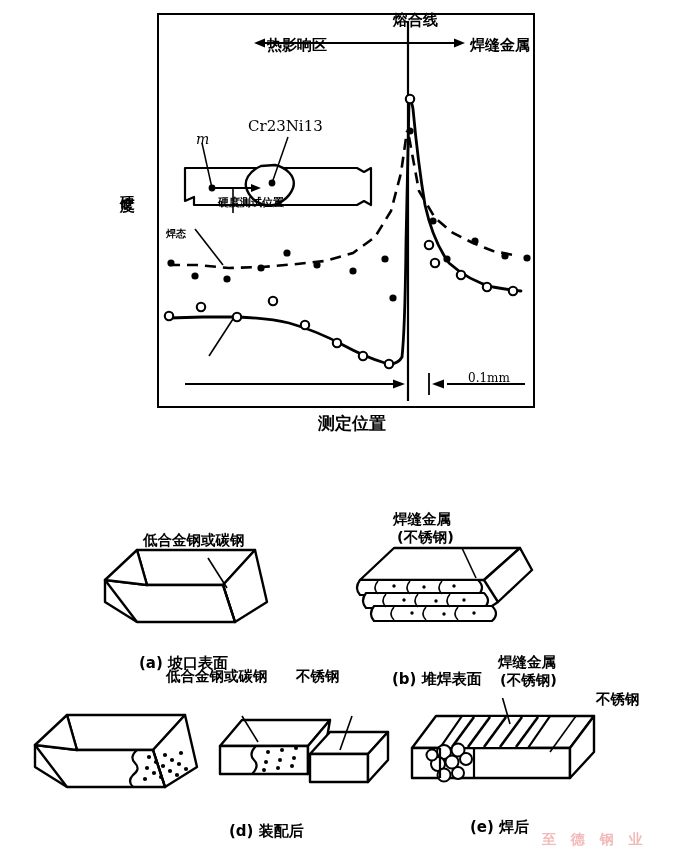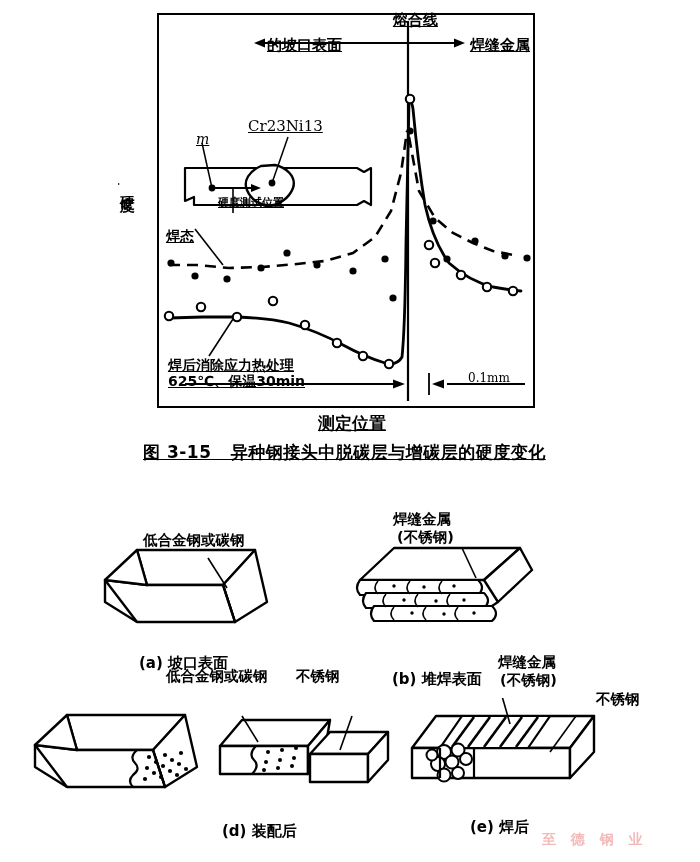--- a/index.html
+++ b/index.html
@@ -38,32 +38,31 @@
     position: absolute;
     left: 157px; top: 13px;
     width: 378px; height: 395px;
   }
   .lbl {
     position: absolute;
     font-weight: bold;
     line-height: 1.15;
     white-space: pre;
     color: #000;
-    text-decoration: underline;
   }
   .lbl-cn { font-family: "DejaVu Sans", "Liberation Sans", sans-serif; }
   .lbl-lat { font-family: "DejaVu Serif", "Liberation Serif", serif; font-weight: normal; }
 
   #fusion-label { left: 393px; top: 12px; font-size: 15px; }
   #haz-label    { left: 267px; top: 37px; font-size: 15px; }
   #weld-metal-label { left: 470px; top: 37px; font-size: 15px; }
   #cr-label { left: 248px; top: 118px; font-size: 15px; text-align: center; }
   #m-label  { left: 196px; top: 131px; font-size: 14px; font-style: italic; }
   #hardness-pos-label { left: 218px; top: 197px; font-size: 11px; }
-  #aswelded-label { left: 166px; top: 228px; font-size: 14px; }
+  #aswelded-label { left: 166px; top: 228px; font-size: 10px; }
   #pwht-label { left: 168px; top: 357px; font-size: 14px; }
   #scale-label { left: 468px; top: 372px; font-size: 12px; font-family: "DejaVu Serif","Liberation Serif",serif; font-weight: normal;}
   #yaxis-label {
     left: 118px; top: 183px;
     font-size: 15px;
     writing-mode: vertical-rl;
     text-orientation: upright;
     letter-spacing: 1px;
   }
   #xaxis-label { left: 318px; top: 414px; font-size: 17px; }
@@ -206,33 +205,30 @@
         <line x1="28" y1="371" x2="238" y2="371"></line>
         <line x1="251" y1="360" x2="251" y2="382"></line>
         <line x1="272" y1="360" x2="272" y2="382"></line>
         <line x1="290" y1="371" x2="368" y2="371"></line>
       </g>
       <polygon points="248,371 236,366.5 236,375.5" fill="#000"></polygon>
       <polygon points="275,371 287,366.5 287,375.5" fill="#000"></polygon>
     </svg>
 
     <div class="lbl lbl-cn" id="fusion-label">熔合线</div>
-    <div class="lbl lbl-cn" id="haz-label">的坡口表面</div>
+    <div class="lbl lbl-cn" id="haz-label">热影响区</div>
     <div class="lbl lbl-cn" id="weld-metal-label">焊缝金属</div>
     <div class="lbl lbl-lat" id="cr-label">Cr23Ni13</div>
     <div class="lbl lbl-lat" id="m-label">m</div>
     <div class="lbl lbl-cn" id="hardness-pos-label">硬度测试位置</div>
     <div class="lbl lbl-cn" id="aswelded-label">焊态</div>
-    <div class="lbl lbl-cn" id="pwht-label">焊后消除应力热处理
-625℃、保温30min</div>
     <div class="lbl" id="scale-label">0.1mm</div>
     <div class="lbl lbl-cn" id="yaxis-label">硬度</div>
     <div class="lbl lbl-cn" id="xaxis-label">测定位置</div>
 
-    <div class="lbl lbl-cn" id="cap315">图 3-15   异种钢接头中脱碳层与增碳层的硬度变化</div>
   </div>
 
   <div id="fig316">
 
     <svg class="panel-svg" style="left:95px; top:50px;" width="190" height="95" viewBox="0 0 190 95">
 
       <path d="M 42 10 L 160 10 L 128 45 L 52 45 Z" fill="#fff" stroke="#000" stroke-width="2.4" stroke-linejoin="round"></path>
 
       <path d="M 128 45 L 160 10 L 160 10 L 172 62 L 140 82 Z" fill="#fff" stroke="#000" stroke-width="2.4" stroke-linejoin="round"></path>
 
@@ -343,21 +339,21 @@
 
       <path d="M 118 34 L 176 34 L 156 56 L 98 56 Z" fill="#fff" stroke="#000" stroke-width="2.4" stroke-linejoin="round"></path>
       <path d="M 98 56 L 156 56 L 156 84 L 98 84 Z" fill="#fff" stroke="#000" stroke-width="2.4" stroke-linejoin="round"></path>
       <path d="M 176 34 L 156 56 L 156 84 L 176 62 Z" fill="#fff" stroke="#000" stroke-width="2.4" stroke-linejoin="round"></path>
 
       <line x1="46" y1="44" x2="30" y2="18" stroke="#000" stroke-width="1.6"></line>
       <line x1="128" y1="52" x2="140" y2="18" stroke="#000" stroke-width="1.6"></line>
     </svg>
     <div class="p-lbl" style="left:166px; top:178px;">低合金钢或碳钢</div>
     <div class="p-lbl" style="left:296px; top:178px;">不锈钢</div>
-    <div class="p-cap" style="left:222px; top:296px;">(d) 装配后</div>
+    <div class="p-cap" style="left:229px; top:296px;">(d) 装配后</div>
 
     <svg class="panel-svg" style="left:398px; top:208px;" width="220" height="100" viewBox="0 0 220 100">
 
       <path d="M 38 18 L 196 18 L 172 50 L 14 50 Z" fill="#fff" stroke="#000" stroke-width="2.4" stroke-linejoin="round"></path>
 
       <path d="M 14 50 L 172 50 L 172 80 L 14 80 Z" fill="#fff" stroke="#000" stroke-width="2.4" stroke-linejoin="round"></path>
 
       <path d="M 196 18 L 172 50 L 172 80 L 196 54 Z" fill="#fff" stroke="#000" stroke-width="2.4" stroke-linejoin="round"></path>
 
       <g stroke="#000" stroke-width="2.2" fill="#fff">

